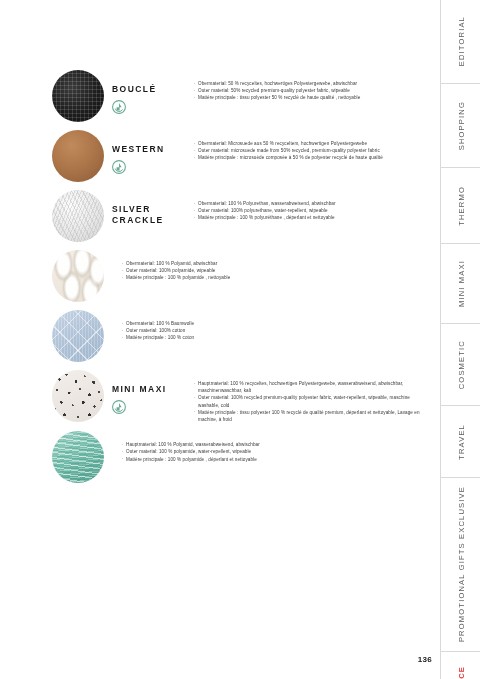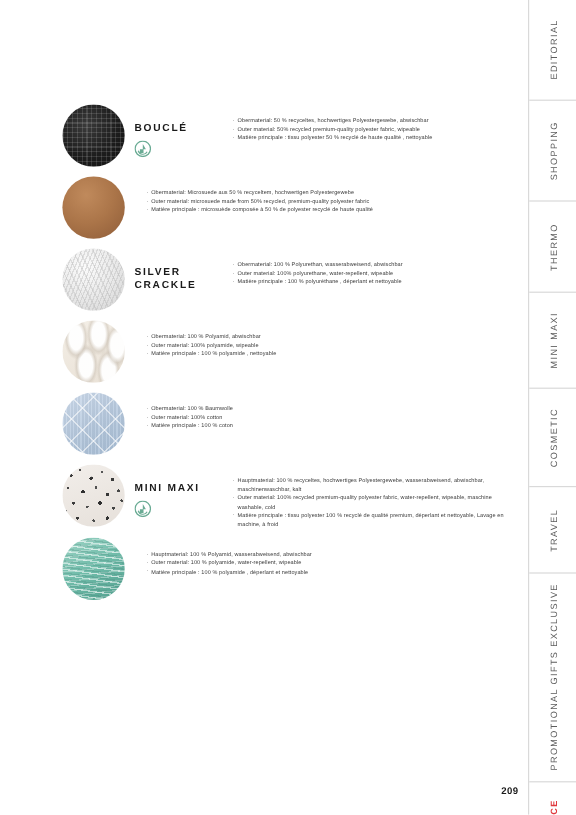--- a/index.html
+++ b/index.html
@@ -14,21 +14,21 @@
     position: relative;
     width: 480px;
     height: 679px;
     background: #ffffff;
   }
 
   
   .content {
     position: absolute;
     left: 0;
-    top: 17px;
+    top: 0;
     width: 440px;
     height: 514px;
   }
   .material-list {
     position: absolute;
     left: 52px;
     top: 70px;
     width: 380px;
   }
   .material-row {
@@ -231,20 +231,30 @@
             </span>
           </div>
           <div class="desc-col">
             <div class="desc-line">Obermaterial: 50 % recyceltes, hochwertiges Polyestergewebe, abwischbar</div>
             <div class="desc-line">Outer material: 50% recycled premium-quality polyester fabric, wipeable</div>
             <div class="desc-line">Matière principale : tissu polyester 50 % recyclé de haute qualité , nettoyable</div>
           </div>
         </div>
         <div class="material-row">
           <div class="swatch sw-western"></div>
+          <div class="name-col">
+            <div class="mat-name">WESTERN</div>
+            <span class="badge">
+              <svg width="14" height="14" viewBox="0 0 14 14">
+                <circle cx="7" cy="7" r="6.4" fill="none" stroke="#6aab94" stroke-width="1.1"></circle>
+                <path d="M7 2.9 L9.6 7.3 L7.6 7.3 L7.6 10.4 L4.6 10.4 L4.6 7.3 L7 7.3 Z" fill="#6aab94"></path>
+                <path d="M3.2 8.6 A4 4 0 0 0 10.6 9.4" fill="none" stroke="#6aab94" stroke-width="1"></path>
+              </svg>
+            </span>
+          </div>
           <div class="desc-col">
             <div class="desc-line">Obermaterial: Microsuede aus 50 % recyceltem, hochwertigen Polyestergewebe</div>
             <div class="desc-line">Outer material: microsuede made from 50% recycled, premium-quality polyester fabric</div>
             <div class="desc-line">Matière principale : microsuède composée à 50 % de polyester recyclé de haute qualité</div>
           </div>
         </div>
         <div class="material-row">
           <div class="swatch sw-silver"></div>
           <div class="name-col">
             <div class="mat-name">SILVER CRACKLE</div>
@@ -321,15 +331,15 @@
         <span class="tab-label">TRAVEL</span>
       </div>
       <div class="tab" style="height: 174px;">
         <span class="tab-label">PROMOTIONAL GIFTS EXCLUSIVE</span>
       </div>
       <div class="tab active" style="height: 70px;">
         <span class="tab-label">SERVICE</span>
       </div>
     </div>
 
-  <div class="page-number">209</div>
+  <div class="page-number">136</div>
 
 </div>
 
 </body></html>

